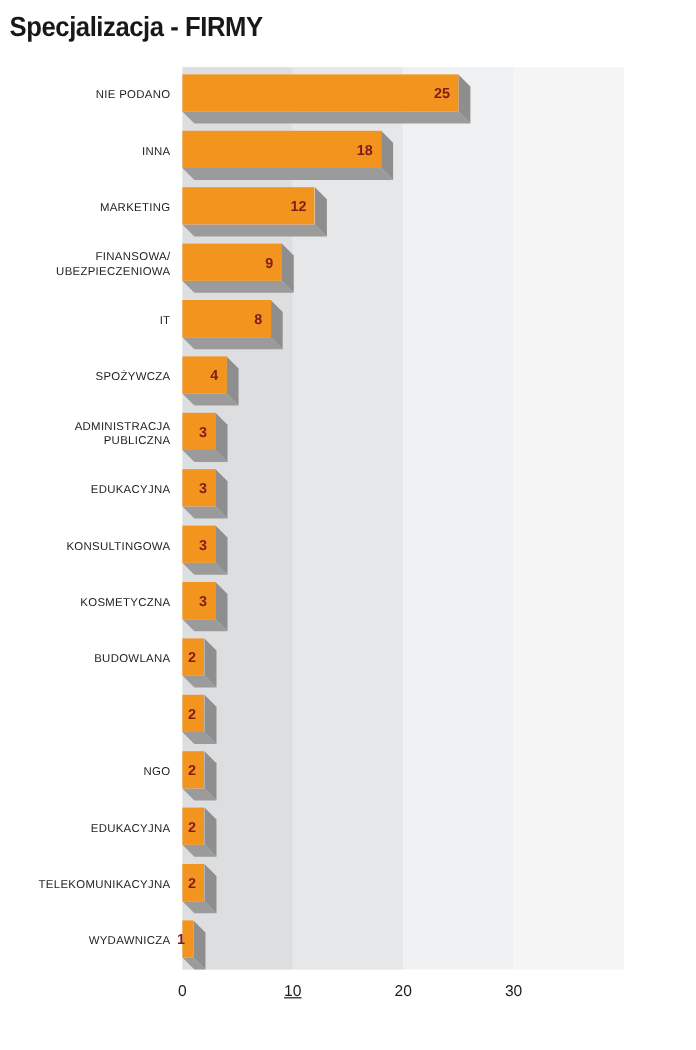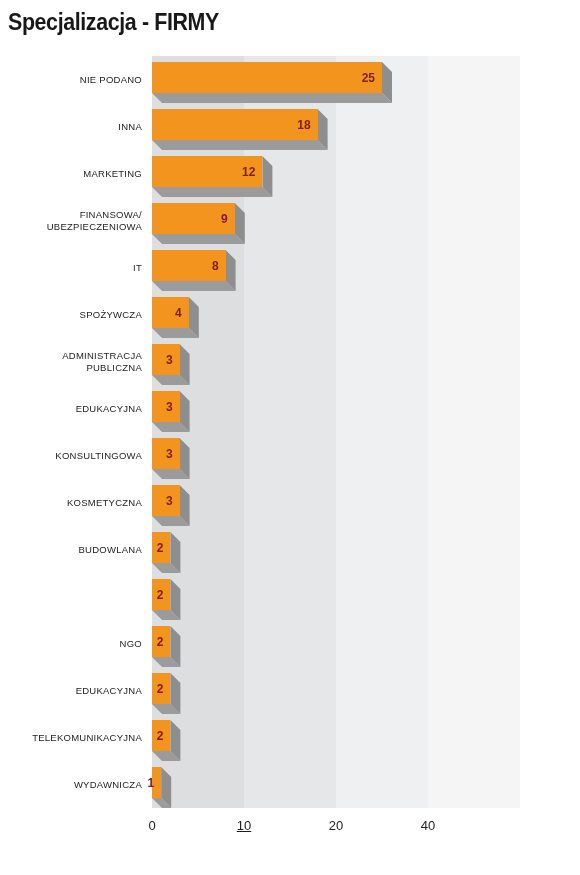--- a/index.html
+++ b/index.html
@@ -412,16 +412,16 @@
             <span class="bar-value">1</span>
           </div>
         </div>
       </div>
     </div>
 
   <div id="x-axis">
       <div class="xtick" style="left: 152px;">0</div>
       <div class="xtick" style="left: 244px; text-decoration: underline;">10</div>
       <div class="xtick" style="left: 336px;">20</div>
-      <div class="xtick" style="left: 428px;">40</div>
+      <div class="xtick" style="left: 428px;">30</div>
     </div>
 
 </div>
 
 </body></html>

